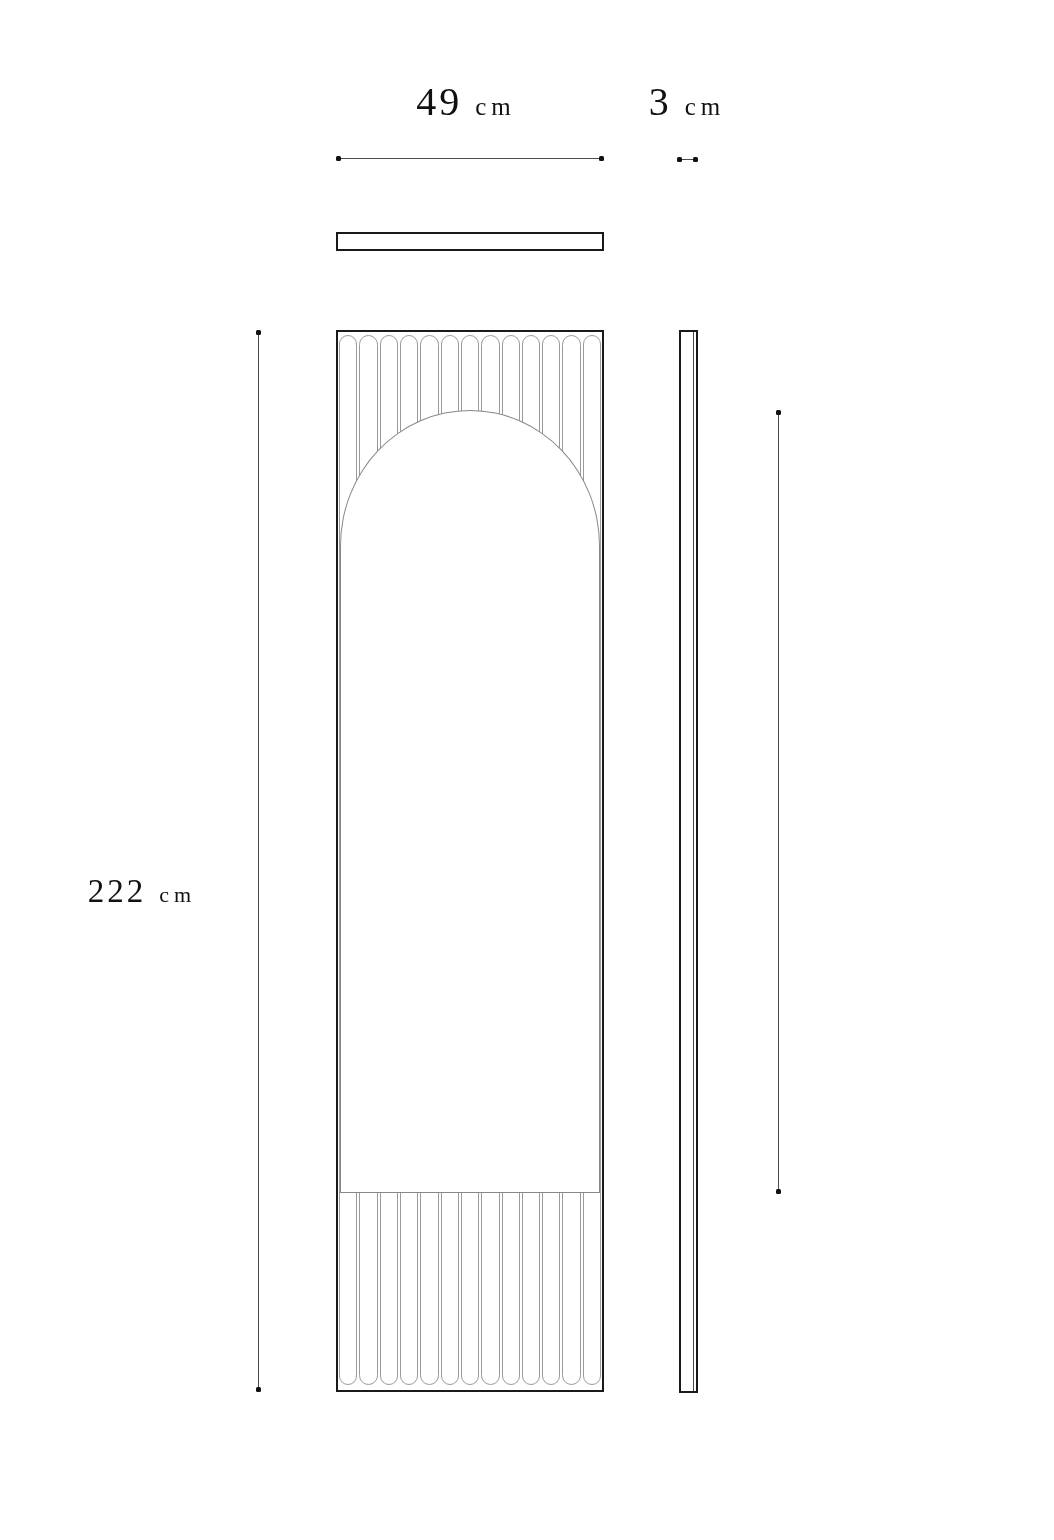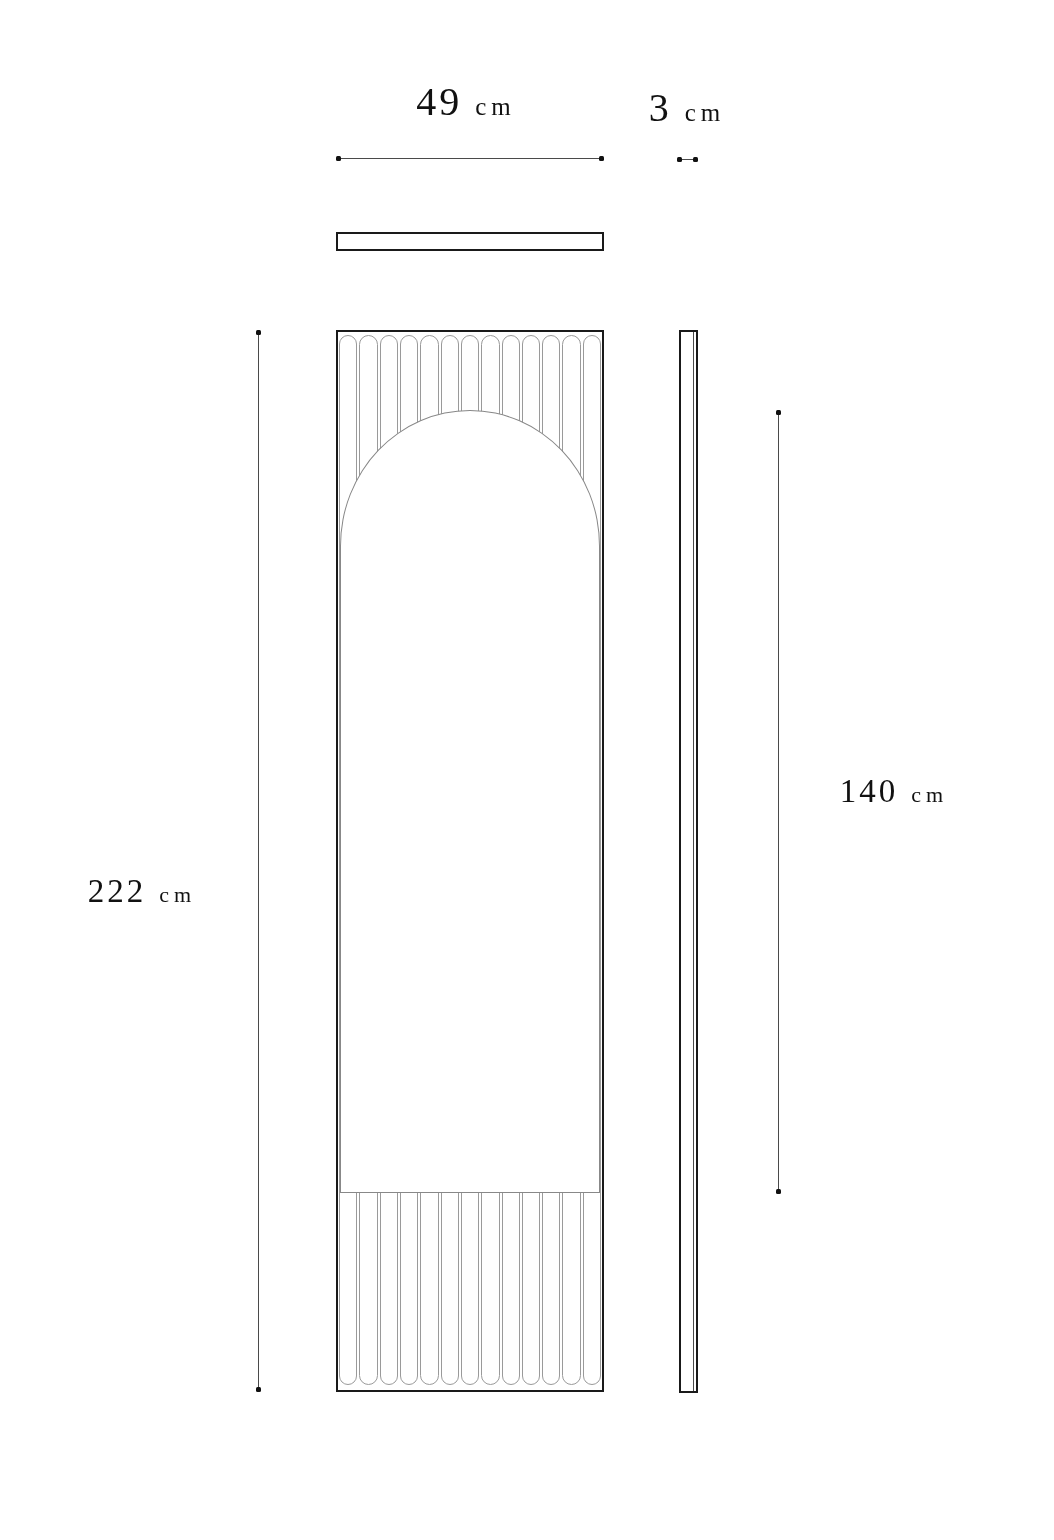--- a/index.html
+++ b/index.html
@@ -97,31 +97,28 @@
 </style>
 </head>
 <body>
 
 <div class="canvas" style="--background: #ffffff; --text: #111111; --outline: #1a1a1a; --flute-line: #9a9a9a; --mirror-line: #888888; --dim-line: #4a4a4a; --dot: #111111;">
 
   <div class="dim-label lg" style="left:346px;top:82px;">
     <span class="num">49</span><span class="unit">cm</span>
   </div>
 
-  <div class="dim-label lg" style="left:567px;top:88px;font-family:Liberation Serif, serif;">
+  <div class="dim-label lg" style="left:567px;top:82px;font-family:Liberation Serif, serif;">
     <span class="num">3</span><span class="unit">cm</span>
   </div>
 
   <div class="dim-label md" style="left:22px;top:874px;">
     <span class="num">222</span><span class="unit">cm</span>
   </div>
 
-  <div class="dim-label md" style="left:774px;top:774px;">
-    <span class="num">140</span><span class="unit">cm</span>
-  </div>
 
   <div class="dim-line h" style="left:338px;top:158px;width:264px;">
     <span class="dot start"></span>
     <span class="dot end"></span>
   </div>
 
   <div class="dim-line h" style="left:679px;top:159px;width:17px;">
     <span class="dot start"></span>
     <span class="dot end"></span>
   </div>

